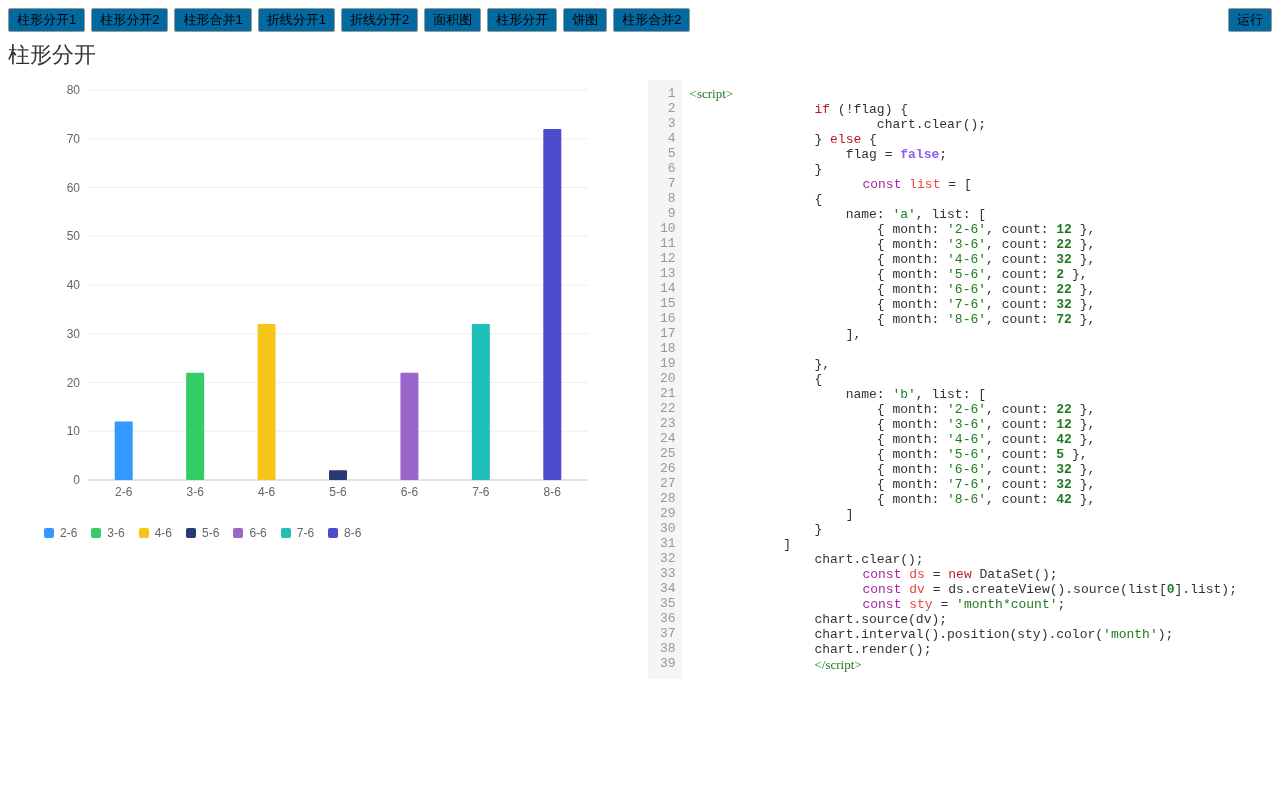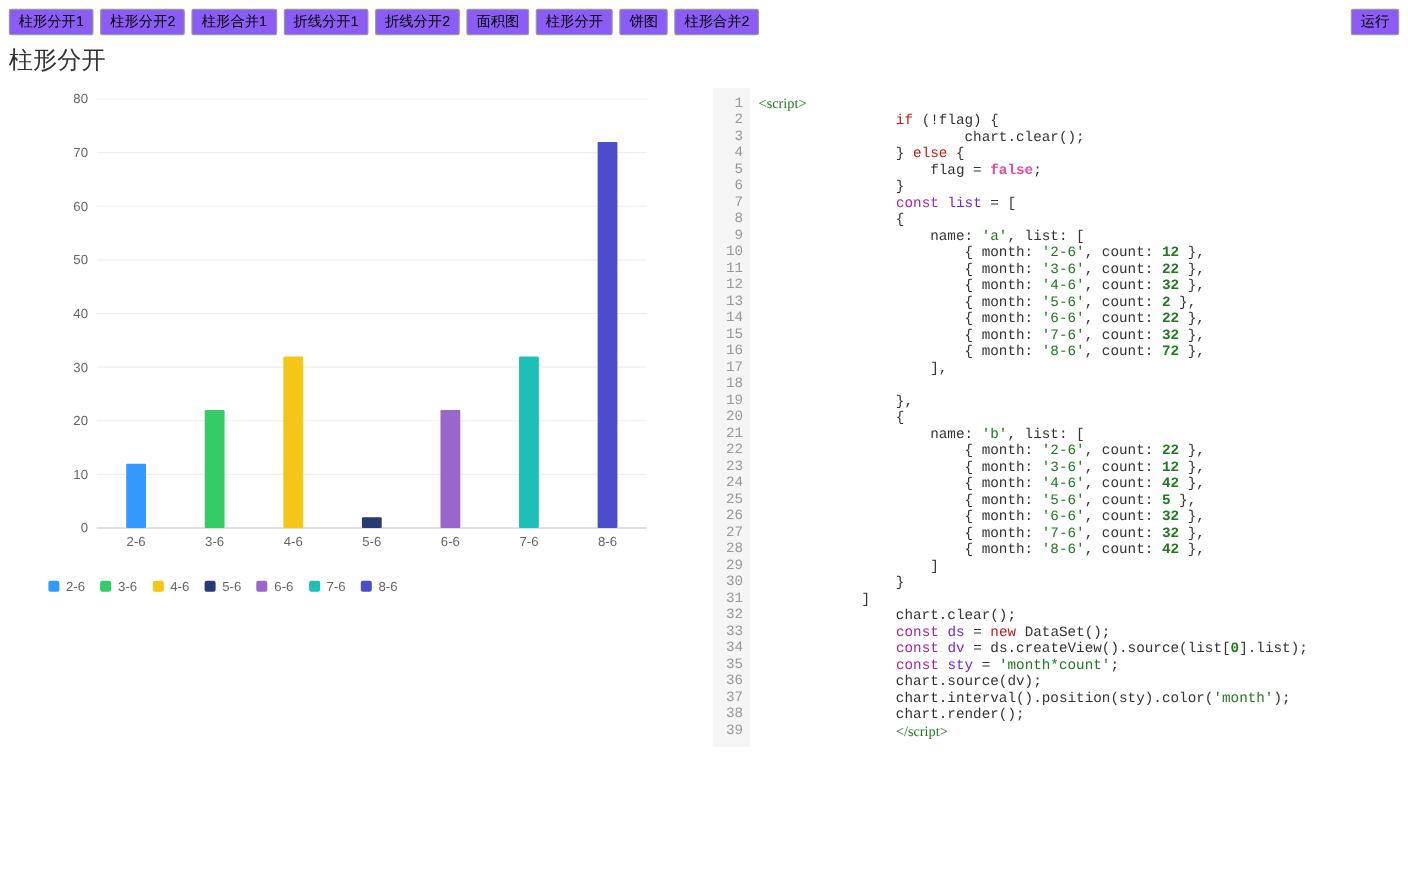--- a/index.html
+++ b/index.html
@@ -12,21 +12,21 @@
     background: #fff;
   }
   .toolbar {
     display: flex;
     justify-content: space-between;
     align-items: flex-start;
     margin-bottom: 8px;
   }
   .toolbar-left { display: flex; gap: 6px; flex-wrap: wrap; }
   .btn {
-    background: #8b5cf6;
+    background: #0369a1;
     border: 1px solid #999;
     border-radius: 2px;
     padding: 2px 8px;
     font-size: 13px;
     cursor: pointer;
     font-family: inherit;
     color: #000;
   }
   .title {
     font-size: 22px;
@@ -85,23 +85,23 @@
   }
   .code {
     padding: 6px 8px;
     white-space: pre;
     color: #333;
     flex: 1;
     overflow: auto;
   }
   .tok-tag   { color: #1f7a1f; font-family: Liberation Serif, serif; }
   .tok-kw    { color: #b91c1c; }
-  .tok-const { color: #a626a4; }
-  .tok-bool  { color: #ec4899; font-weight: bold; margin-top: 27px; }
-  .tok-var   { color: #6d28d9; }
+  .tok-const { color: #a626a4; margin-left: 48px; }
+  .tok-bool  { color: #8b5cf6; font-weight: bold; margin-top: 27px; }
+  .tok-var   { color: #ef4444; }
   .tok-str   { color: #1f7a1f; }
   .tok-num   { color: #1f7a1f; font-weight: bold; }
 </style>
 </head>
 <body>
 
 <div class="toolbar">
   <div class="toolbar-left" id="tb-left">
       <button class="btn">柱形分开1</button>
       <button class="btn">柱形分开2</button>

